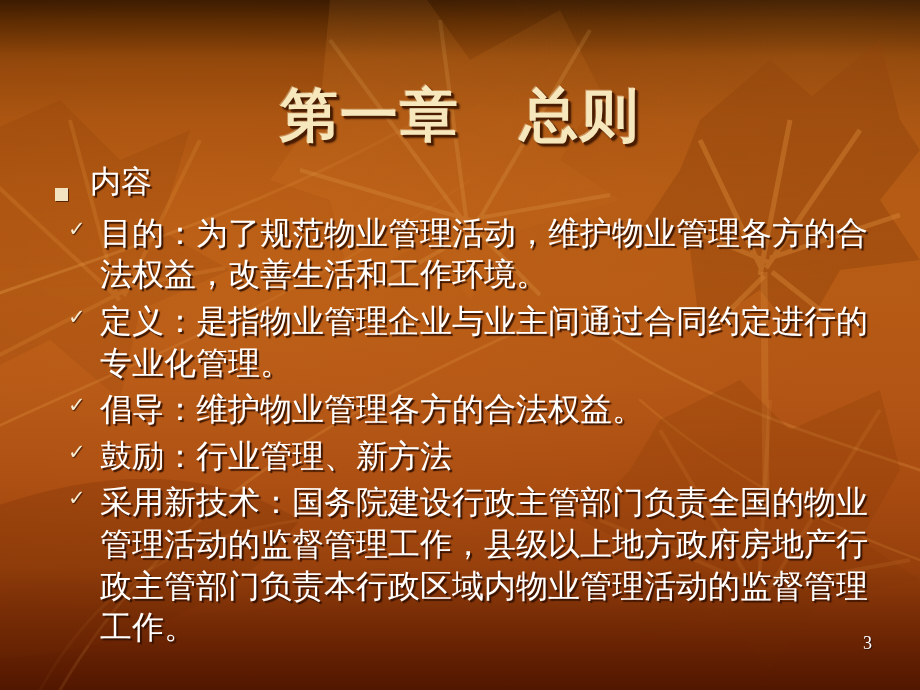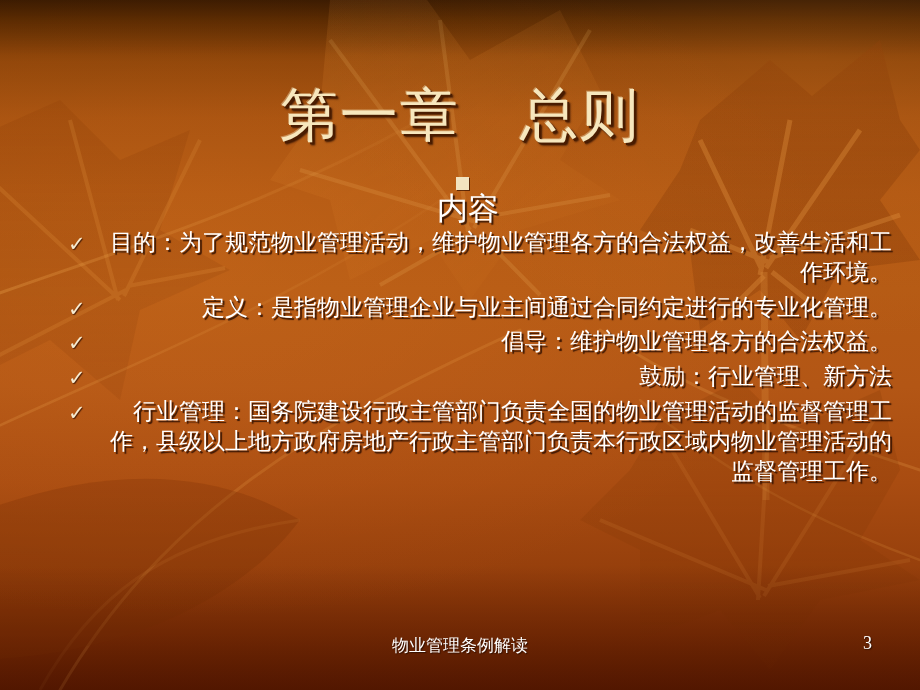--- a/index.html
+++ b/index.html
@@ -49,42 +49,41 @@
 
   
   #title {
     position: absolute;
     left: 0;
     top: 48px;
     width: 920px;
     text-align: center;
     font-size: 58px;
     line-height: 1.0;
-    font-weight: 400;
+    font-weight: 700;
     letter-spacing: 2px;
     color: #f7e7bd;
     text-shadow:
        2px 2px 0 #4a1c00,
        3px 3px 2px rgba(40,12,0,0.85),
       -1px -1px 0 rgba(255,255,220,0.35);
     white-space: pre;
   }
 
   
   #body {
     position: absolute;
     left: 44px;
     top: 163px;
     width: 848px;
   }
   .level1 {
     display: flex;
-    align-items: center;
-    margin-bottom: 0;
-    flex-direction: column;
+    align-items: flex-end;
+    margin-bottom: 12px;
   }
   .level1 .bullet-sq {
     flex: 0 0 auto;
     width: 13px;
     height: 13px;
     margin: 14px 22px 0 11px;
     background: #f2e4c0;
     box-shadow: 1px 1px 0 rgba(60,20,0,0.75);
   }
   .level1 .text {
@@ -103,26 +102,25 @@
     flex: 0 0 auto;
     width: 18px;
     margin: 6px 14px 0 24px;
     font-size: 21px;
     line-height: 1;
     color: #f6ecd2;
     font-family: "DejaVu Sans", sans-serif;
     text-shadow: 1px 1px 1px rgba(50,16,0,0.8);
   }
   .level2 .text {
-    font-size: 23px;
+    font-size: 32px;
     line-height: 1.30;
     color: #ffffff;
     text-shadow: 2px 2px 1px rgba(45,14,0,0.9);
     flex: 1 1 auto;
-    text-align: right;
   }
 
   
   #footer-text {
     position: absolute;
     left: 0;
     top: 634px;
     width: 920px;
     text-align: center;
     font-size: 17px;
@@ -232,22 +230,21 @@
       <span class="text">倡导：维护物业管理各方的合法权益。</span>
     </div>
 
     <div class="level2">
       <span class="bullet-check">✓</span>
       <span class="text">鼓励：行业管理、新方法</span>
     </div>
 
     <div class="level2">
       <span class="bullet-check">✓</span>
-      <span class="text">行业管理：国务院建设行政主管部门负责全国的物业管理活动的监督管理工作，县级以上地方政府房地产行政主管部门负责本行政区域内物业管理活动的监督管理工作。</span>
+      <span class="text">采用新技术：国务院建设行政主管部门负责全国的物业管理活动的监督管理工作，县级以上地方政府房地产行政主管部门负责本行政区域内物业管理活动的监督管理工作。</span>
     </div>
 
   </div>
 
-  <div id="footer-text">物业管理条例解读</div>
 
   <div id="page-number">3</div>
 
 </div>
 
 </body></html>

